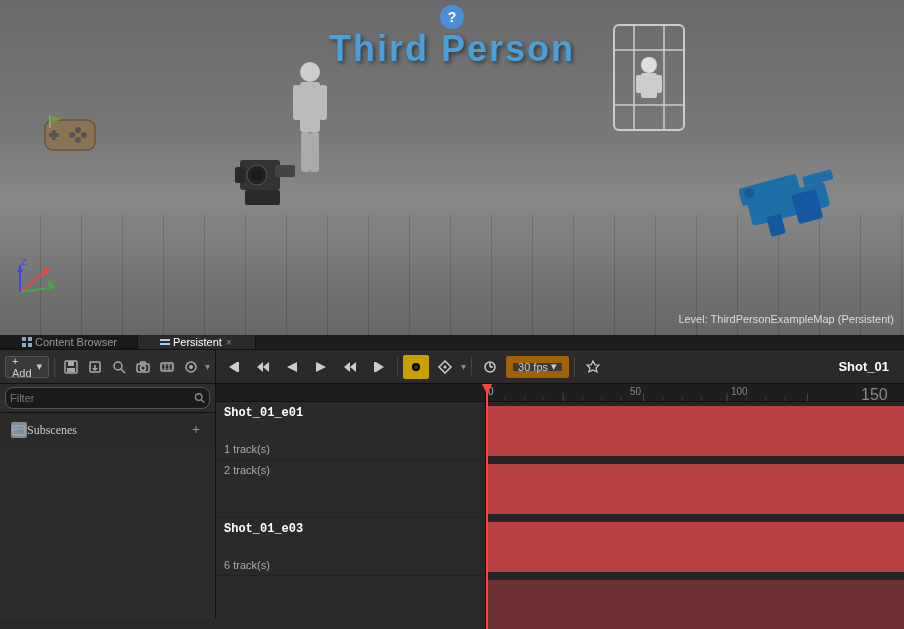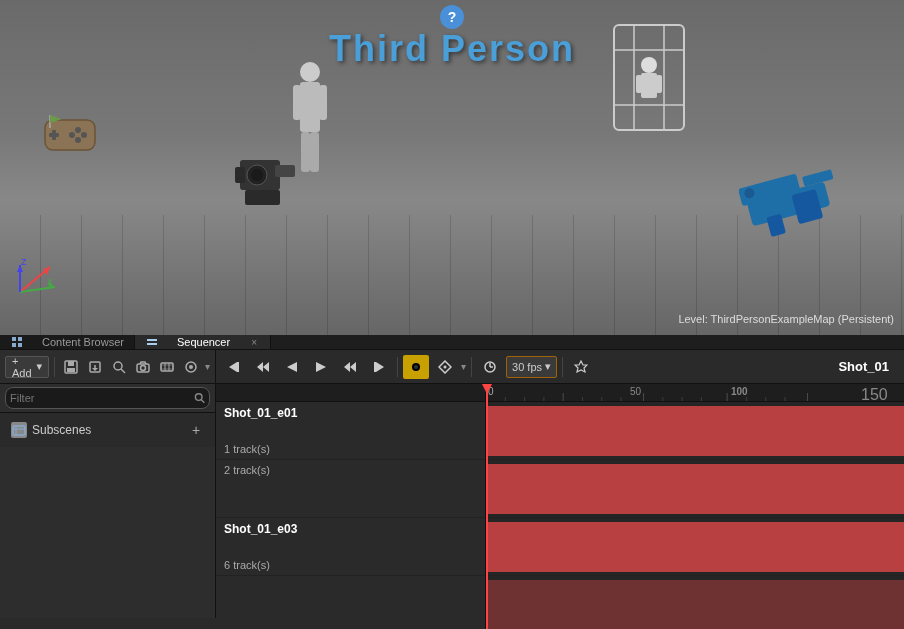--- a/index.html
+++ b/index.html
@@ -106,26 +106,26 @@
       display: flex;
       background: #1e1e1e;
       height: 26px;
       align-items: stretch;
       border-bottom: 1px solid #111;
     }
 
     .tab {
       display: flex;
       align-items: center;
-      padding: 0 10px;
+      padding: 0 20px;
       font-size: 11px;
       color: #ccc;
       cursor: pointer;
       border-right: 1px solid #111;
-      gap: 18px;
+      gap: 1px;
     }
     .tab.active {
       background: #2a2a2a;
       color: #fff;
     }
     .tab:not(.active) {
       background: #1a1a1a;
       color: #999;
     }
 
@@ -188,21 +188,21 @@
       width: 1px;
       height: 20px;
       background: #444;
       margin: 0 2px;
     }
 
     .toolbar-dropdown {
       display: flex;
       align-items: center;
       background: #3a3a3a;
-      border: 1px solid #a16207;
+      border: 7px solid #a16207;
       border-radius: 2px;
       padding: 2px 5px;
       cursor: pointer;
       font-size: 11px;
       color: #ccc;
       height: 22px;
       gap: 3px;
     }
 
     .shot-title {
@@ -262,24 +262,24 @@
       flex: 1;
       background: #2a2a2a;
       padding: 5px;
     }
 
     
     .cb-item {
       display: flex;
       align-items: center;
       padding: 4px 6px;
-      gap: 5px;
       font-size: 12px;
       color: #ccc;
       border-radius: 2px;
+      font-family: Liberation Serif, serif;
     }
     .cb-item-icon {
       width: 16px;
       height: 16px;
       background: #888;
       border-radius: 2px;
       display: flex;
       align-items: center;
       justify-content: center;
       font-size: 9px;
@@ -344,20 +344,21 @@
       padding: 4px 8px;
       display: flex;
       flex-direction: column;
       justify-content: space-between;
     }
 
     .track-row-name {
       font-size: 12px;
       color: #fff;
       font-weight: bold;
+      font-family: Liberation Mono, monospace;
     }
     .track-row-info {
       font-size: 11px;
       color: #aaa;
     }
 
     
     .playhead {
       position: absolute;
       top: 0;
@@ -523,21 +524,21 @@
       <span>Content Browser</span>
     </div>
 
     <div class="tab active">
       <span class="tab-icon">
         <svg width="12" height="12" viewBox="0 0 12 12">
             <rect x="1" y="3" width="10" height="2" fill="#aaccee"></rect>
             <rect x="1" y="7" width="10" height="2" fill="#aaccee"></rect>
           </svg>
       </span>
-      <span>Sequencer</span>
+      <span>Persistent</span>
       <span class="tab-close">×</span>
     </div>
   </div>
 
   <div class="main-content">
 
     <div id="content-browser-panel">
 
       <div class="cb-toolbar">
         <div class="add-btn">
@@ -715,21 +716,21 @@
           </div>
 
           <div style="height:58px;background:#2a2a2a;border-bottom:1px solid #222;"></div>
         </div>
 
         <div class="seq-timeline">
 
           <div class="timeline-ruler">
             <span class="timeline-zero">0</span>
             <span style="position:absolute;top:2px;left:120px;font-size:10px;color:#888;margin-left:24px;">50</span>
-            <span style="position:absolute;top:2px;left:245px;font-size:10px;color:#888;font-weight:bold;">100</span>
+            <span style="position:absolute;top:2px;left:245px;font-size:10px;color:#888;">100</span>
             <span style="position:absolute;top:2px;left:375px;font-size:16px;color:#888;">150</span>
 
             <svg width="100%" height="8" style="position:absolute;bottom:0;left:0;" viewBox="0 0 650 8" preserveAspectRatio="none">
               <line x1="0" y1="0" x2="0" y2="8" stroke="#666" stroke-width="1"></line>
               <line x1="120" y1="0" x2="120" y2="8" stroke="#555" stroke-width="1"></line>
               <line x1="245" y1="0" x2="245" y2="8" stroke="#555" stroke-width="1"></line>
               <line x1="375" y1="0" x2="375" y2="8" stroke="#555" stroke-width="1"></line>
               <line x1="500" y1="0" x2="500" y2="8" stroke="#555" stroke-width="1"></line>
 
               <line x1="30" y1="4" x2="30" y2="8" stroke="#444" stroke-width="1"></line>

